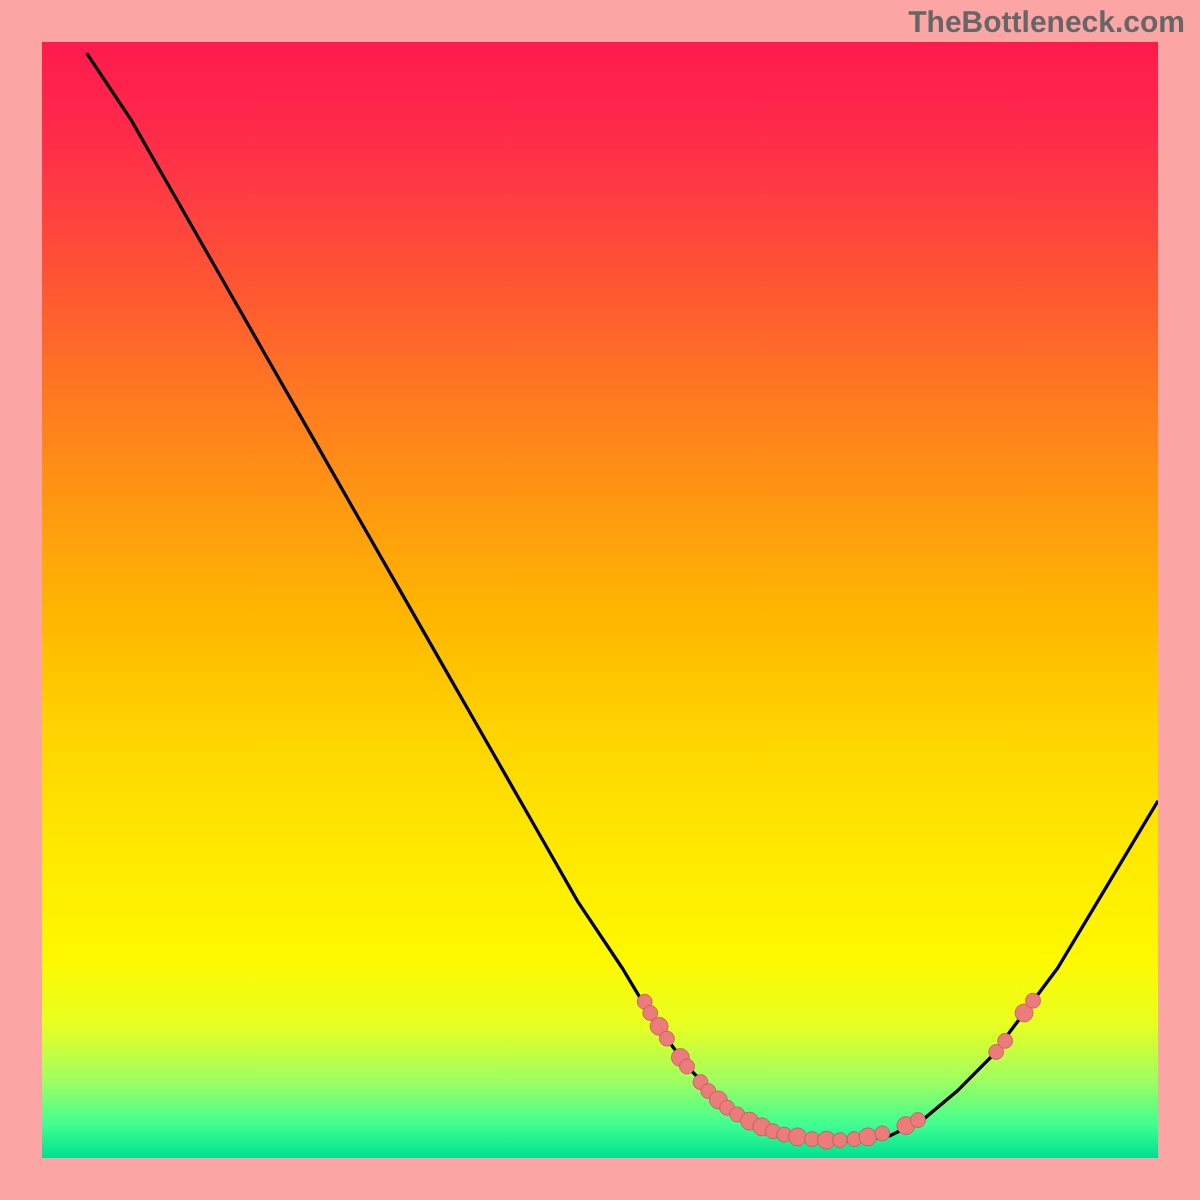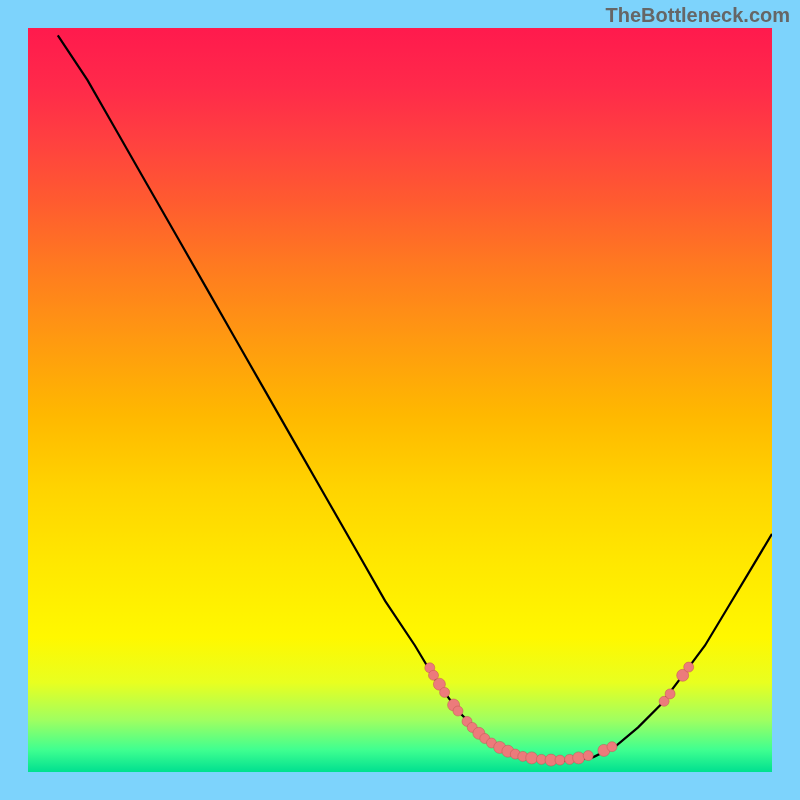--- a/index.html
+++ b/index.html
@@ -1,17 +1,17 @@
 <!DOCTYPE html>
 <html><head>
 <meta charset="utf-8">
 <style>
   * { margin: 0; padding: 0; box-sizing: border-box; }
   html, body { width: 800px; height: 800px; background: #000; overflow: hidden; }
-  .container { position: relative; width: 800px; height: 800px; background: #7dd3fc; text-align: right; }
+  .container { position: relative; width: 800px; height: 800px; background: #fca5a5; text-align: right; }
   .watermark {
     position: absolute;
     top: 4px;
     right: 10px;
     color: #666;
     font-family: Arial, sans-serif;
     font-size: 20px;
     font-weight: bold;
     z-index: 10;
   }

